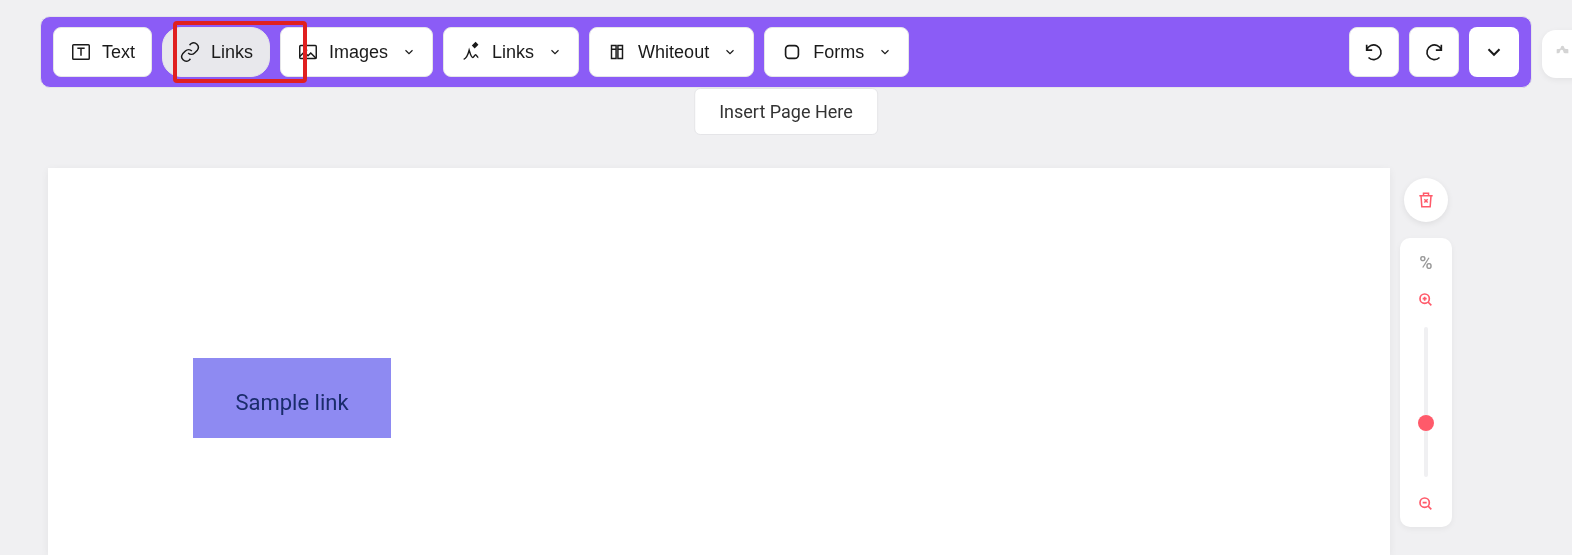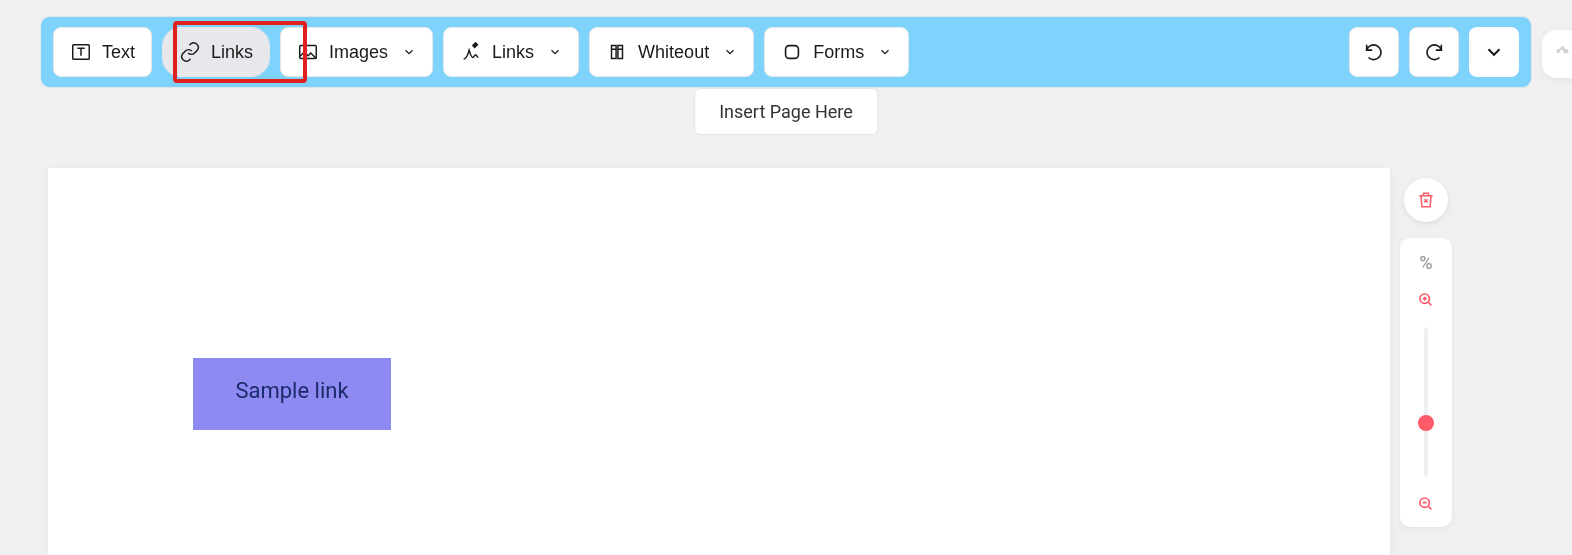--- a/index.html
+++ b/index.html
@@ -9,21 +9,21 @@
     }
     body {
       font-family: -apple-system, BlinkMacSystemFont, 'Segoe UI', Roboto, sans-serif;
       background: #f0f0f2;
       width: 1572px;
       height: 555px;
       position: relative;
       overflow: hidden;
     }
     .toolbar-container {
-      background: #7dd3fc;
+      background: #8b5cf6;
       border: 1px solid #e5e5e8;
       border-radius: 10px;
       margin: 16px 40px 0 40px;
       padding: 10px 12px;
       display: flex;
       align-items: center;
       gap: 10px;
       position: relative;
     }
     .tool-btn {
@@ -97,26 +97,26 @@
       right: 182px;
       bottom: 0;
       background: #fff;
       box-shadow: 0 2px 8px rgba(0,0,0,0.06);
     }
     .sample-link {
       position: absolute;
       top: 190px;
       left: 145px;
       width: 198px;
-      height: 72px;
+      height: 80px;
       background: #8e8af2;
       display: flex;
       align-items: flex-start;
       justify-content: center;
-      padding-top: 20px;
+      padding-top: 32px;
       font-size: 22px;
       color: #1a2c6b;
       cursor: pointer;
     }
     .delete-btn {
       position: absolute;
       top: 178px;
       right: 124px;
       width: 44px;
       height: 44px;

